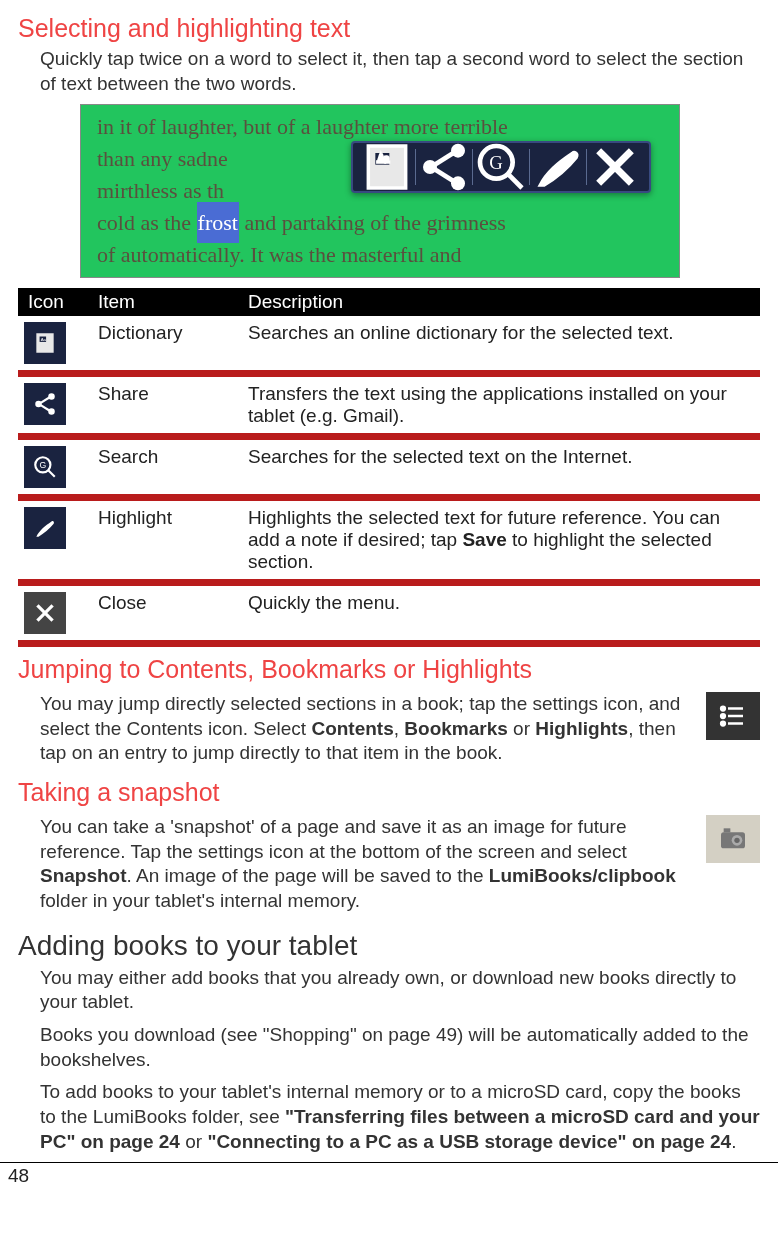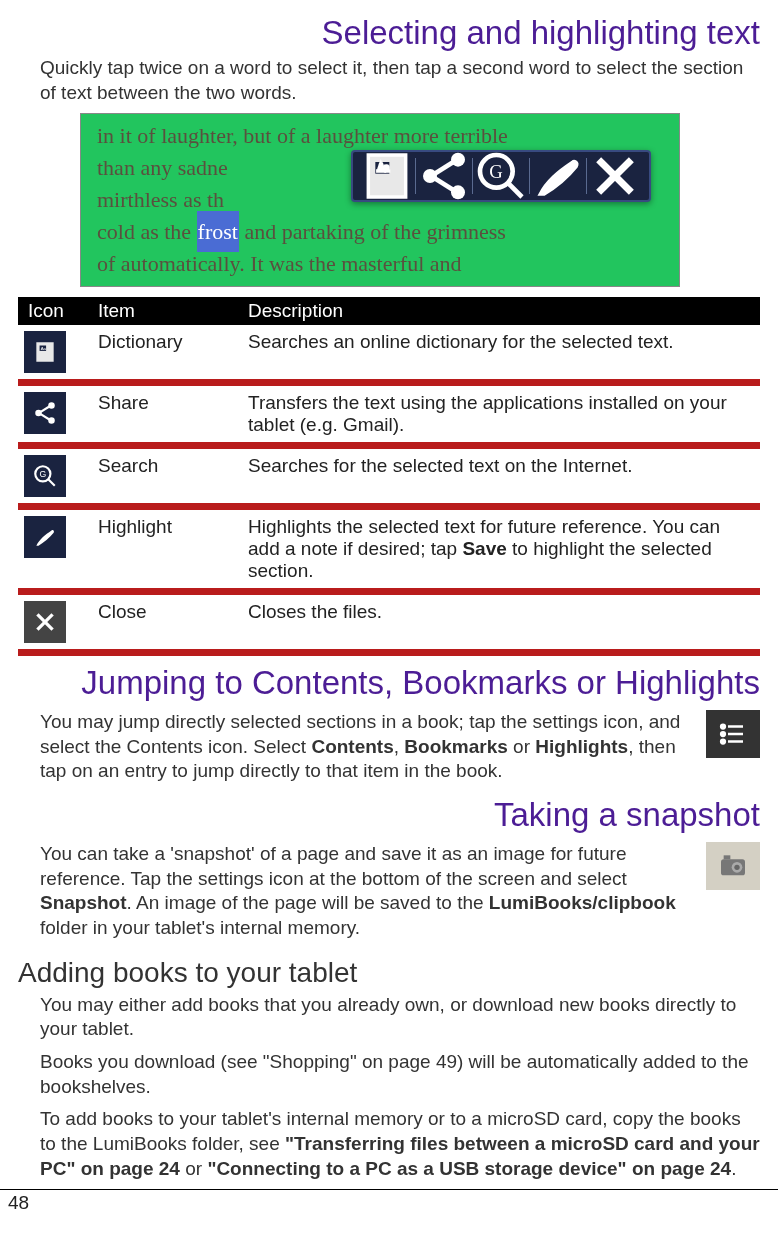--- a/index.html
+++ b/index.html
@@ -8,25 +8,24 @@
     padding: 0;
     font-family: "Segoe UI", Arial, sans-serif;
     color: #222;
     width: 778px;
     background: #fff;
   }
   .page {
     padding: 10px 18px 0 18px;
   }
   h2.section-title {
-    font-size: 33px;
+    font-size: 25px;
     font-weight: 400;
-    color: #4c1d95;
+    color: #ef4444;
     margin: 4px 0 4px 0;
-    text-align: right;
   }
   h2.big-title {
     font-size: 28px;
     font-weight: 400;
     color: #333;
     margin: 8px 0 4px 0;
   }
   .indent {
     padding-left: 22px;
   }
@@ -263,21 +262,21 @@
       <tr>
         <td>
             <div class="icon-cell close-ic">
           <svg viewBox="0 0 24 24" stroke="#fff" stroke-width="3">
                 <line x1="5" y1="5" x2="19" y2="19"></line>
                 <line x1="19" y1="5" x2="5" y2="19"></line>
               </svg>
         </div>
           </td>
         <td>Close</td>
-        <td>Closes the files.</td>
+        <td>Quickly the menu.</td>
       </tr>
     </tbody>
   </table>
 
   <h2 class="section-title">Jumping to Contents, Bookmarks or Highlights</h2>
   <div class="indent" style="overflow:hidden;">
     <div class="float-icon dark">
       <svg viewBox="0 0 24 24" width="30" height="30" stroke="#fff" stroke-width="2">
           <circle cx="4" cy="6" r="1.5" fill="#fff"></circle>
           <line x1="8" y1="6" x2="20" y2="6"></line>

